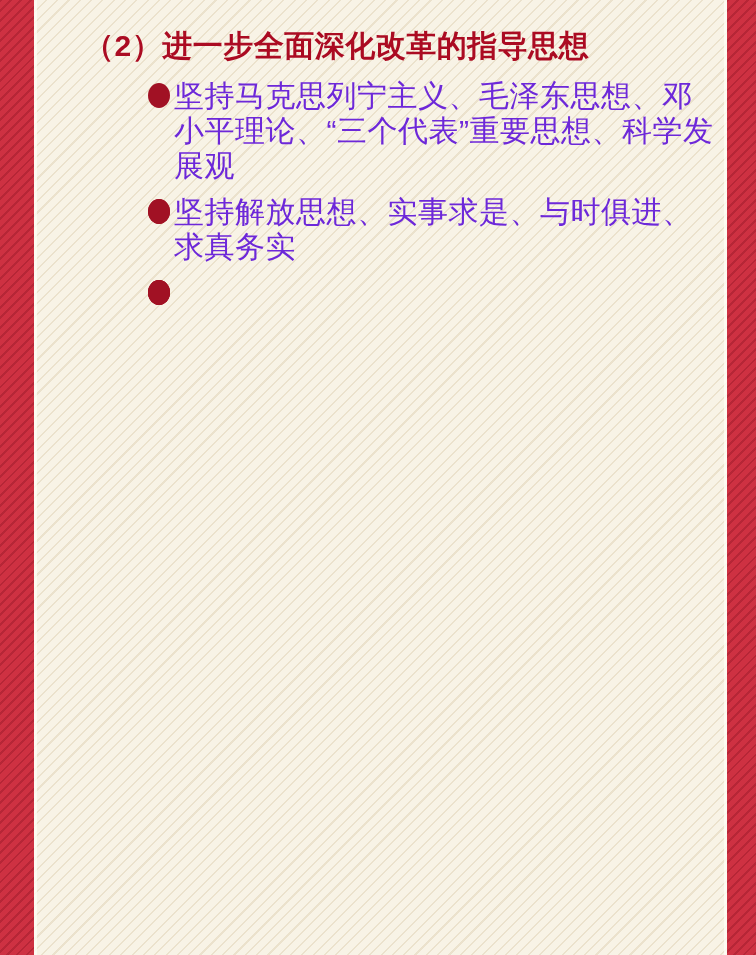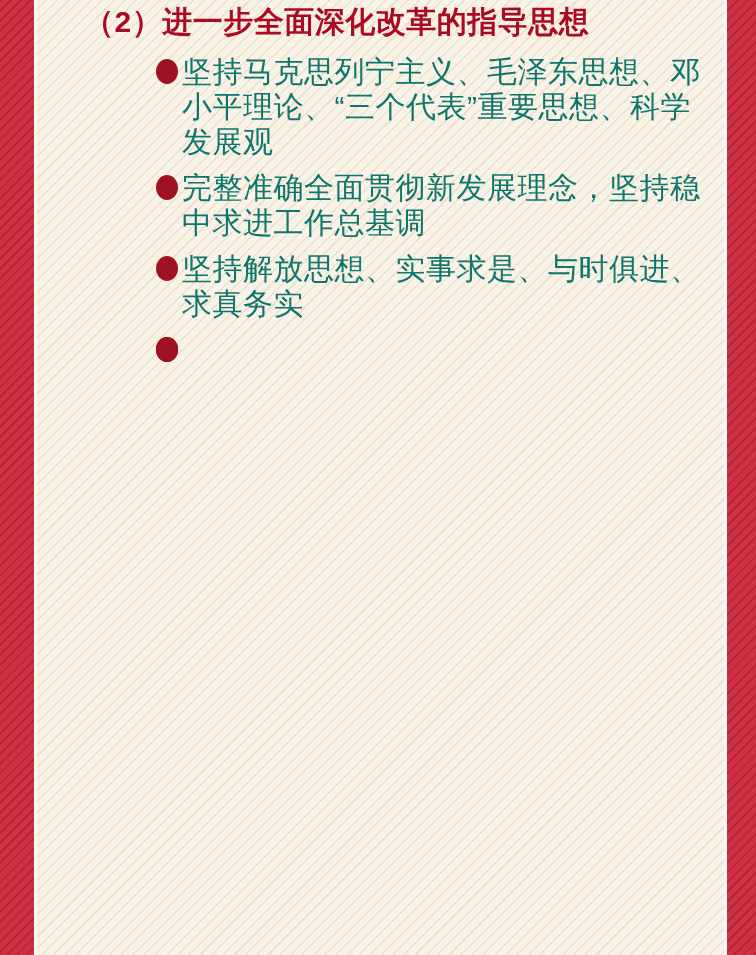--- a/index.html
+++ b/index.html
@@ -46,45 +46,45 @@
     width: 29px;
     box-shadow: -3px 0 0 rgba(255,253,245,0.75);
   }
 
   .content {
     position: absolute;
     left: 34px;
     right: 29px;
     top: 0;
     bottom: 0;
-    padding-top: 5px;
+    padding-top: 29px;
     z-index: 1;
   }
 
   .title {
     margin: 0 0 0 50px;
     font-size: 30px;
     line-height: 33px;
     font-weight: bold;
     color: #AB0B22;
     letter-spacing: 0.5px;
   }
 
   .points {
     list-style: none;
     margin: 16px 0 0 0;
     padding: 0;
   }
   .point {
     position: relative;
     padding: 0 6px 0 136px;
-    margin: 0 0 11px 12px;
+    margin: 0 0 11px 4px;
     font-size: 30px;
     line-height: 35px;
-    color: #0f766e;
+    color: #6d28d9;
     letter-spacing: 0.5px;
     word-break: normal;
     overflow-wrap: break-word;
   }
   .point:last-child {
     margin-bottom: 0;
   }
   .dot {
     position: absolute;
     left: 110px;
@@ -104,21 +104,20 @@
 <div class="content">
   <h1 class="title">（2）进一步全面深化改革的指导思想</h1>
 
   <ul class="points">
     <li class="point">
       <span class="dot"></span>
       <span>坚持马克思列宁主义、毛泽东思想、邓小平理论、“三个代表”重要思想、科学发展观</span>
     </li>
     <li class="point">
       <span class="dot"></span>
-      <span>完整准确全面贯彻新发展理念，坚持稳中求进工作总基调</span>
     </li>
     <li class="point">
       <span class="dot"></span>
       <span>坚持解放思想、实事求是、与时俱进、求真务实</span>
     </li>
     <li class="point">
       <span class="dot"></span>
     </li>
     <li class="point">
       <span class="dot"></span>

